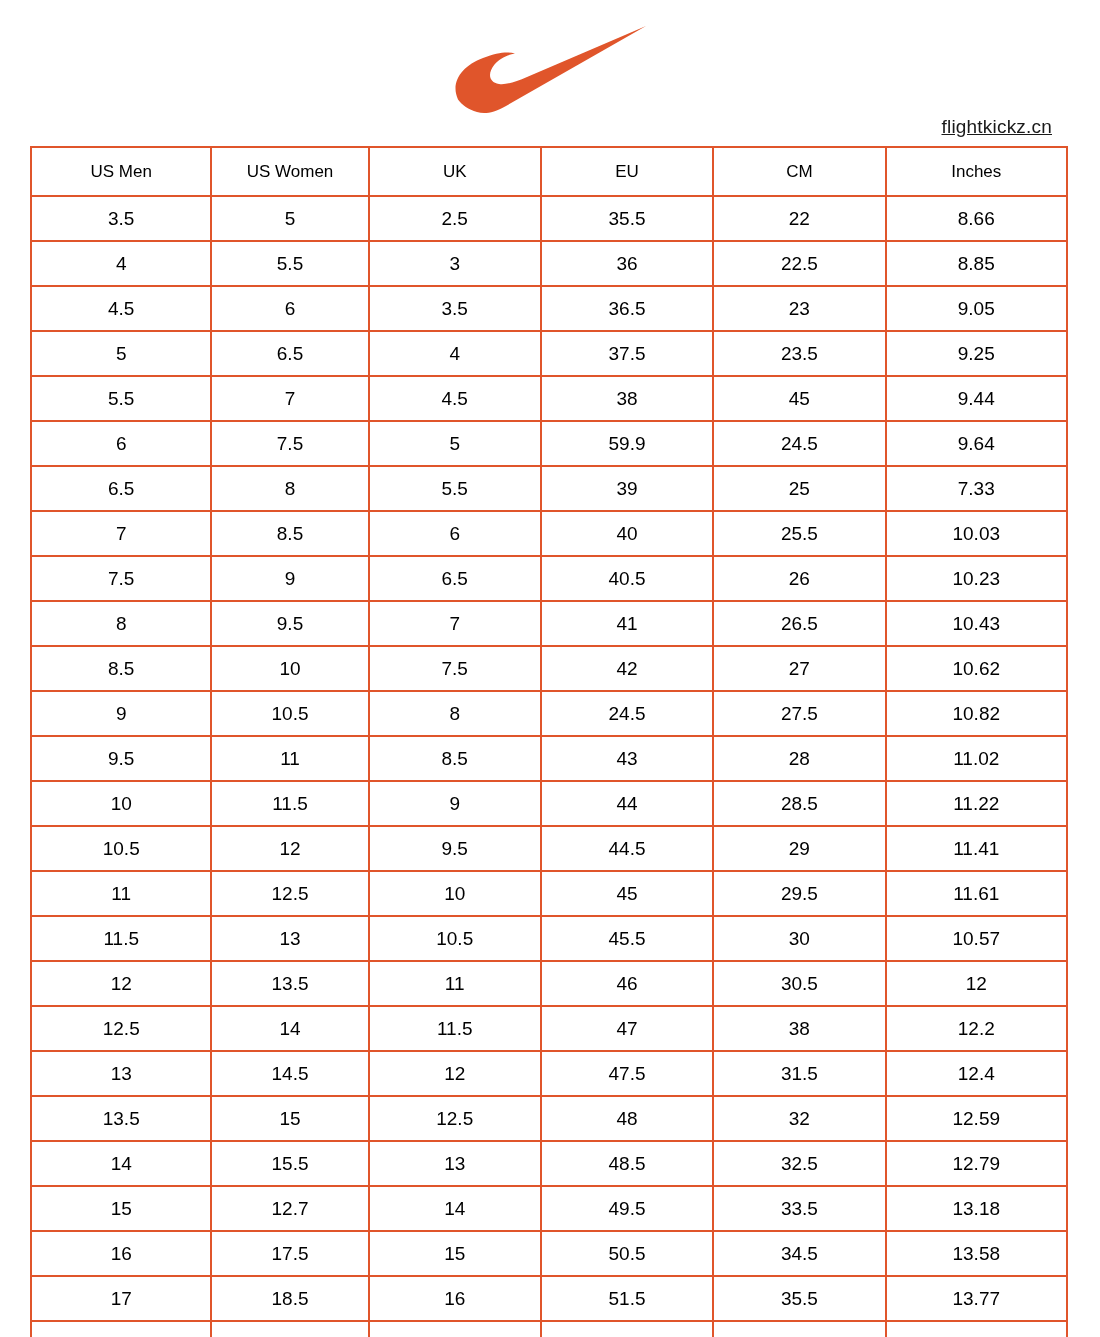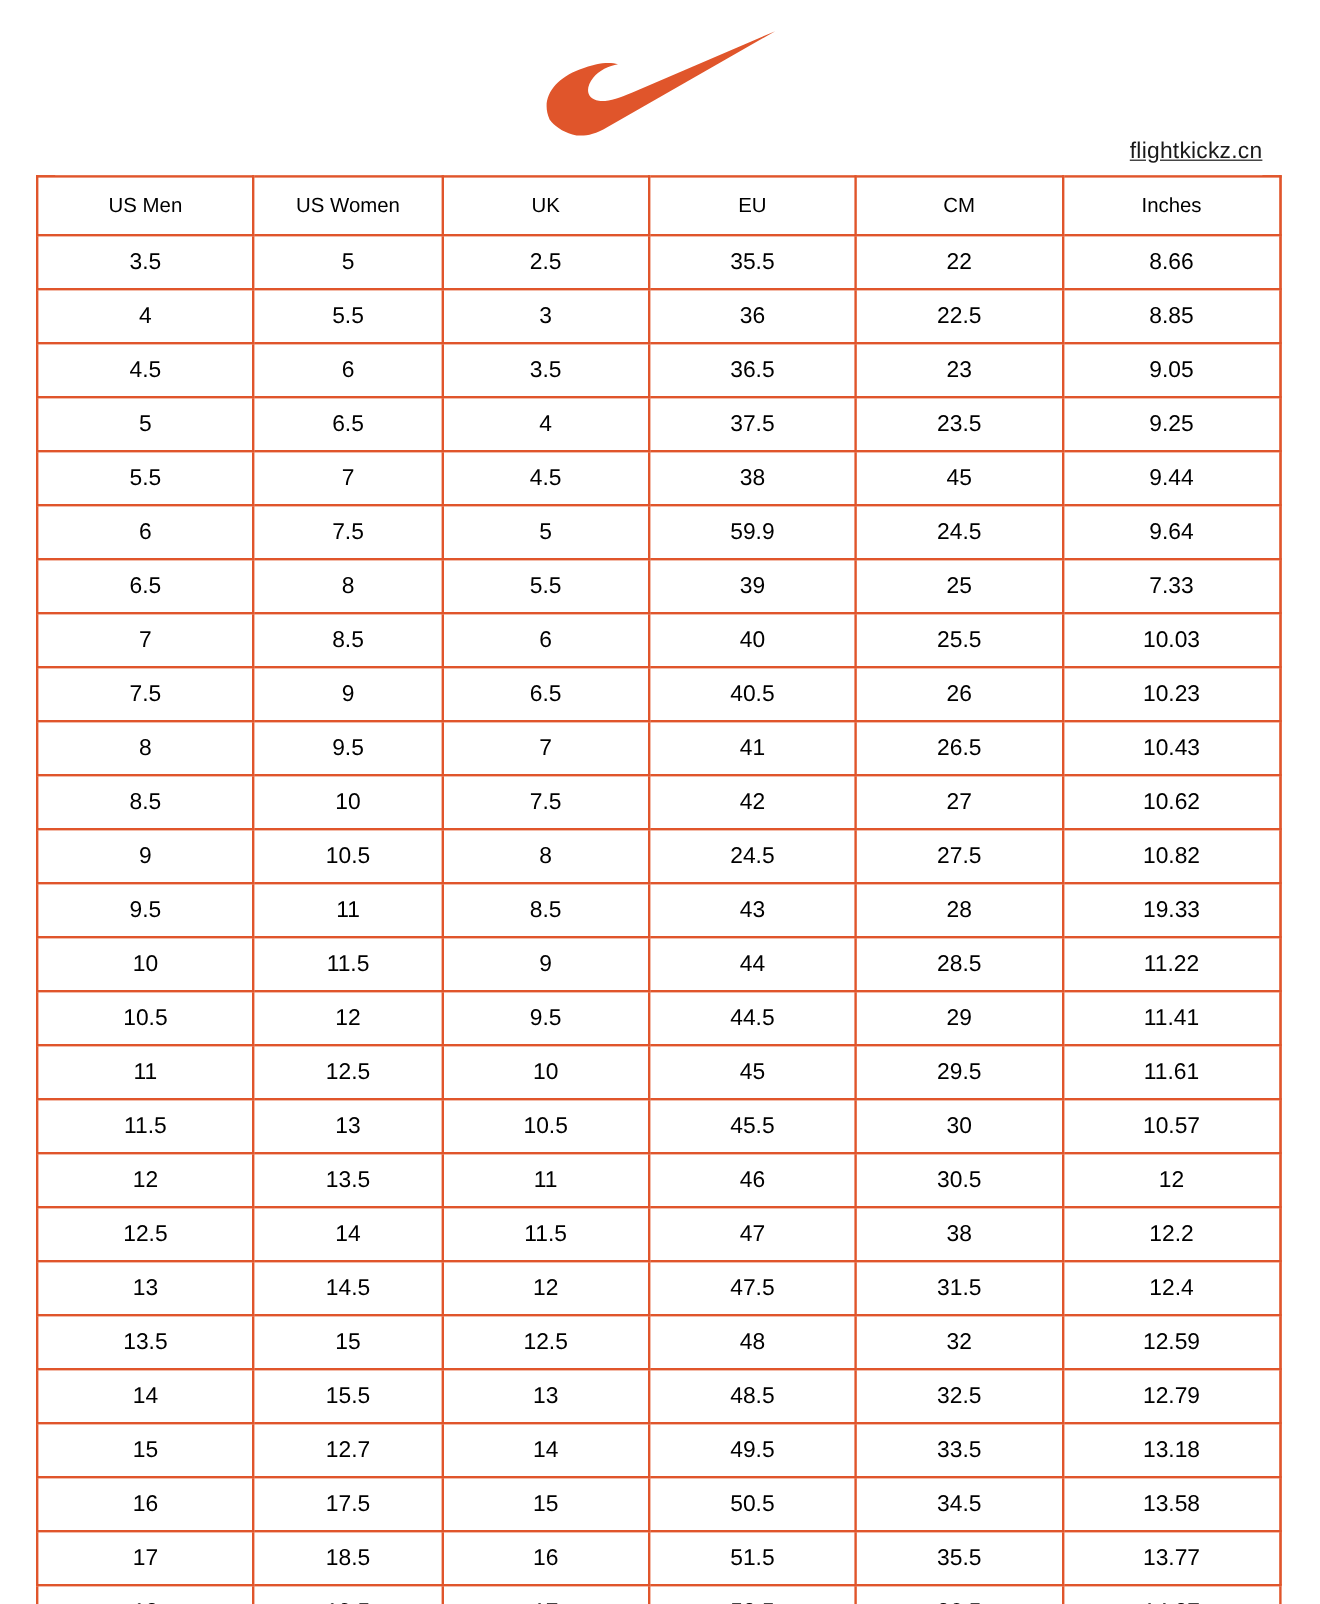--- a/index.html
+++ b/index.html
@@ -223,21 +223,21 @@
             <td>24.5</td>
             <td>27.5</td>
             <td>10.82</td>
           </tr>
           <tr>
             <td>9.5</td>
             <td>11</td>
             <td>8.5</td>
             <td>43</td>
             <td>28</td>
-            <td>19.33</td>
+            <td>11.02</td>
           </tr>
           <tr>
             <td>10</td>
             <td>11.5</td>
             <td>9</td>
             <td>44</td>
             <td>28.5</td>
             <td>11.22</td>
           </tr>
           <tr>

